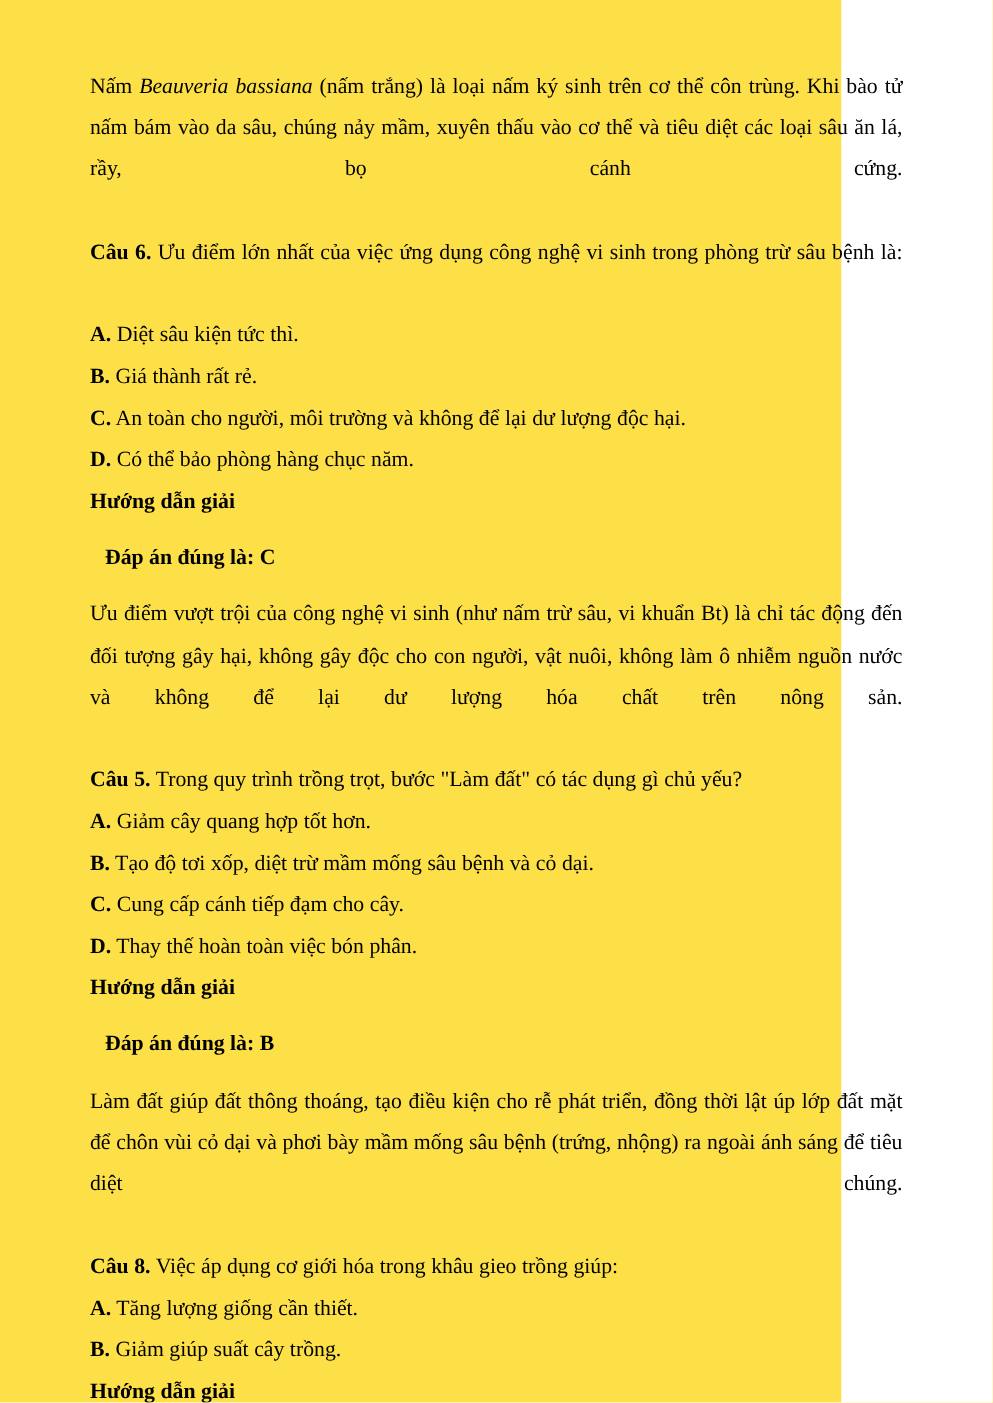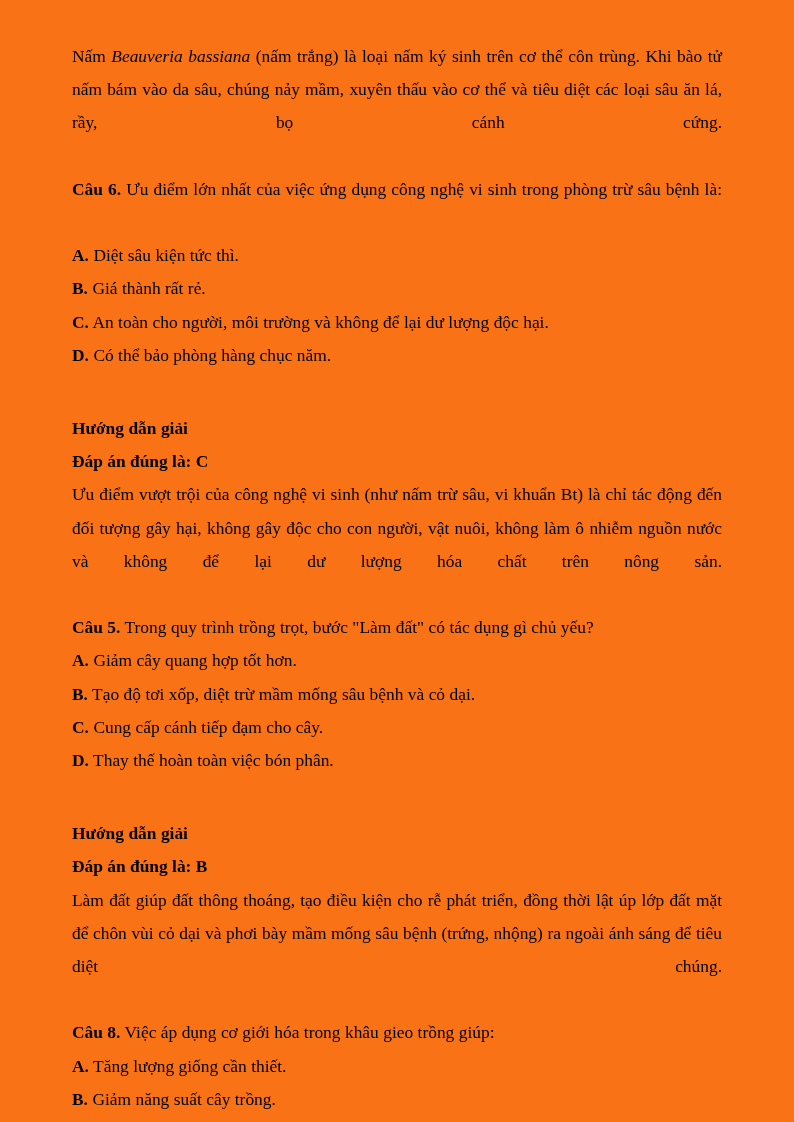--- a/index.html
+++ b/index.html
@@ -13,25 +13,25 @@
     position: relative;
     font-family: "Liberation Serif", "DejaVu Serif", serif;
     color: #000000;
     overflow: hidden;
   }
 
   .page {
     position: absolute;
     left: 0;
     top: 0;
-    width: 794px;
+    width: 673px;
     height: 1122px;
     box-sizing: border-box;
-    padding: 40px 72px 0 72px;
-    background: #f97316;
+    padding: 52px 72px 0 72px;
+    background: #fde047;
   }
 
   .doc {
     width: 650px;
   }
 
   
   .para,
   .qline,
   .opt,
@@ -66,32 +66,31 @@
 
   .qlabel,
   .optlabel,
   .head,
   .answer-label {
     font-weight: bold;
   }
 
   .head {
     font-weight: bold;
-    margin-top: 40px;
   }
 
   .sci {
     font-style: italic;
   }
 
   .answer {
     font-weight: bold;
     font-size: 17.4px;
     line-height: 33.2px;
-    margin: 0;
+    margin: 12px;
     text-align: left;
   }
 </style>
 </head>
 <body>
 
 <div class="page">
   <div class="doc">
 
     <p class="para"><span>Nấm </span><span class="sci">Beauveria bassiana</span><span> (nấm trắng) là loại nấm ký sinh trên cơ thể côn trùng. Khi bào tử nấm bám vào da sâu, chúng nảy mầm, xuyên thấu vào cơ thể và tiêu diệt các loại sâu ăn lá, rầy, bọ cánh cứng.</span></p>
@@ -114,18 +113,18 @@
     <p class="opt"><span class="optlabel">C.</span> <span>Cung cấp cánh tiếp đạm cho cây.</span></p>
     <p class="opt"><span class="optlabel">D.</span> <span>Thay thế hoàn toàn việc bón phân.</span></p>
 
     <p class="head">Hướng dẫn giải</p>
     <p class="answer"><span class="answer-label">Đáp án đúng là:</span> <span>B</span></p>
     <p class="para">Làm đất giúp đất thông thoáng, tạo điều kiện cho rễ phát triển, đồng thời lật úp lớp đất mặt để chôn vùi cỏ dại và phơi bày mầm mống sâu bệnh (trứng, nhộng) ra ngoài ánh sáng để tiêu diệt chúng.</p>
 
     <p class="qline"><span class="qlabel">Câu 8.</span> <span>Việc áp dụng cơ giới hóa trong khâu gieo trồng giúp:</span></p>
 
     <p class="opt"><span class="optlabel">A.</span> <span>Tăng lượng giống cần thiết.</span></p>
-    <p class="opt"><span class="optlabel">B.</span> <span>Giảm năng suất cây trồng.</span></p>
+    <p class="opt"><span class="optlabel">B.</span> <span>Giảm giúp suất cây trồng.</span></p>
 
     <p class="head">Hướng dẫn giải</p>
 
   </div>
 </div>
 
 </body></html>

